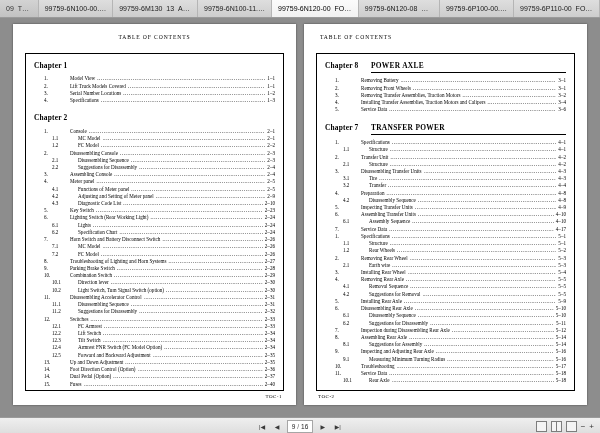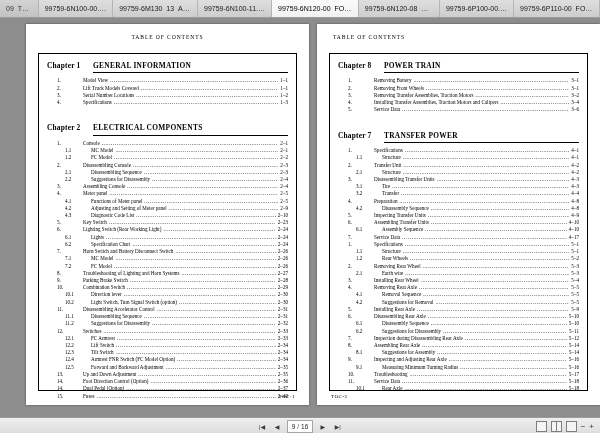--- a/index.html
+++ b/index.html
@@ -46,21 +46,21 @@
   
   .viewer{
     position:relative;
     height:399px;
     background:#8d8d8d;
     padding:6px 0 0 0;
     box-sizing:border-box;
   }
   .pages{
     display:flex;
-    justify-content:flex-end;
+    justify-content:center;
     gap:8px;
   }
   .page{
     width:283px;height:381px;
     background:#fff;
     box-shadow:0 0 2px rgba(0,0,0,.5);
     box-sizing:border-box;
     padding:10px 12px 6px 12px;
     position:relative;
     font-size:5.1px;
@@ -94,21 +94,21 @@
     min-width:46px;
   }
   .chapter .ctitle{
     font-weight:bold;
     font-size:7.4px;
     letter-spacing:.3px;
     border-bottom:0.8px solid #000;
     flex:1;
     padding-bottom:1px;
   }
-  .chapter.spaced{margin-top:17px;}
+  .chapter.spaced{margin-top:9px;}
   .rows{margin:0 0 0 0;}
   .row{
     display:flex;
     align-items:baseline;
     white-space:nowrap;
     padding-left:10px;
   }
   .row .num{
     width:26px;
     flex:0 0 26px;
@@ -208,21 +208,20 @@
 </div>
 
 <div class="viewer">
   <div class="pages">
 
     <div class="page">
       <div class="toc-head left">TABLE OF CONTENTS</div>
       <div class="frame" id="left-frame">
           <div class="chapter">
             <div class="cword">Chapter 1</div>
-            <div class="ctitle">GENERAL INFORMATION</div>
           </div>
           <div class="rows">
             <div class="row">
               <span class="num">1.</span>
               <span class="txt">Model View</span>
               <span class="dots"> ............................................................................................................................................</span>
               <span class="pg">1–1</span>
             </div>
             <div class="row">
               <span class="num">2.</span>
@@ -238,21 +237,20 @@
             </div>
             <div class="row">
               <span class="num">4.</span>
               <span class="txt">Specifications</span>
               <span class="dots"> ............................................................................................................................................</span>
               <span class="pg">1–3</span>
             </div>
           </div>
           <div class="chapter spaced">
             <div class="cword">Chapter 2</div>
-            <div class="ctitle">ELECTRICAL COMPONENTS</div>
           </div>
           <div class="rows">
             <div class="row">
               <span class="num">1.</span>
               <span class="txt">Console</span>
               <span class="dots"> ............................................................................................................................................</span>
               <span class="pg">2–1</span>
             </div>
             <div class="row">
               <span class="num sub">1.1</span>
@@ -467,21 +465,21 @@
           </div>
         </div>
       <div class="pgfoot left">TOC-1</div>
     </div>
 
     <div class="page">
       <div class="toc-head right">TABLE OF CONTENTS</div>
       <div class="frame" id="right-frame">
           <div class="chapter">
             <div class="cword">Chapter 8</div>
-            <div class="ctitle">POWER TRAIN</div>
+            <div class="ctitle">POWER AXLE</div>
           </div>
           <div class="rows">
             <div class="row">
               <span class="num">1.</span>
               <span class="txt">Removing Battery</span>
               <span class="dots"> ............................................................................................................................................</span>
               <span class="pg">3–1</span>
             </div>
             <div class="row">
               <span class="num">2.</span>

